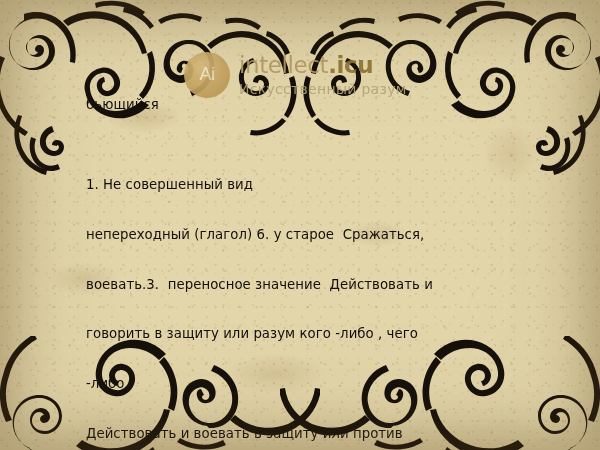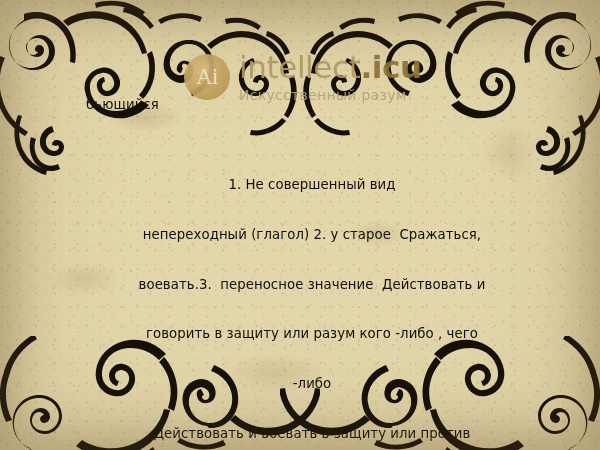--- a/index.html
+++ b/index.html
@@ -78,21 +78,21 @@
     font-size: 13.3px;
     line-height: 16.6px;
     letter-spacing: 0.05px;
     white-space: pre-wrap;
     word-break: normal;
   }
   #title-line {
     display: block;
     margin-bottom: 30px;
   }
-  .para { display: block; text-align: center; }
+  .para { display: block; }
 
   
   #watermark {
     position: absolute;
     left: 184px;
     top: 52px;
     display: flex;
     align-items: center;
     gap: 9px;
     pointer-events: none;
@@ -102,31 +102,31 @@
     width: 46px;
     height: 46px;
     border-radius: 50%;
     background: radial-gradient(circle at 38% 32%, #d8bb7c 0%, #c2a05e 60%, #b08f4e 100%);
     display: flex;
     align-items: center;
     justify-content: center;
     position: relative;
   }
   #wm-logo-text {
-    font-family: Liberation Serif, serif;
-    font-size: 23px;
+    font-family: Liberation Sans, sans-serif;
+    font-size: 18px;
     font-weight: 400;
     color: #f3e8c8;
     letter-spacing: -0.5px;
     line-height: 1;
     transform: translateY(-1px);
   }
   #wm-words { display: flex; flex-direction: column; line-height: 1; }
   #wm-title {
-    font-size: 31px;
+    font-size: 23px;
     letter-spacing: -0.4px;
     color: #b39a63;
     white-space: nowrap;
   }
   #wm-title b { color: #8d7433; font-weight: 700; }
   #wm-sub {
     margin-top: 5px;
     font-size: 14px;
     color: #b5a477;
     letter-spacing: 0.3px;
@@ -237,21 +237,21 @@
     </div>
     <div id="wm-words">
       <div id="wm-title"><span>intellect</span><b>.icu</b></div>
       <div id="wm-sub">Искусственный  разум</div>
     </div>
   </div>
 
   <div id="body-text">
     <span id="title-line">бьющийся</span>
     <span class="para">1. Не совершенный вид</span>
-    <span class="para">непереходный (глагол) 2. у старое  Сражаться,</span>
+    <span class="para">непереходный (глагол) 6. у старое  Сражаться,</span>
     <span class="para">воевать.3.  переносное значение  Действовать и</span>
     <span class="para">говорить в защиту или разум кого -либо , чего</span>
     <span class="para">-либо</span>
     <span class="para">Действовать и воевать в защиту или против</span>
     
     
     
     
     
     

